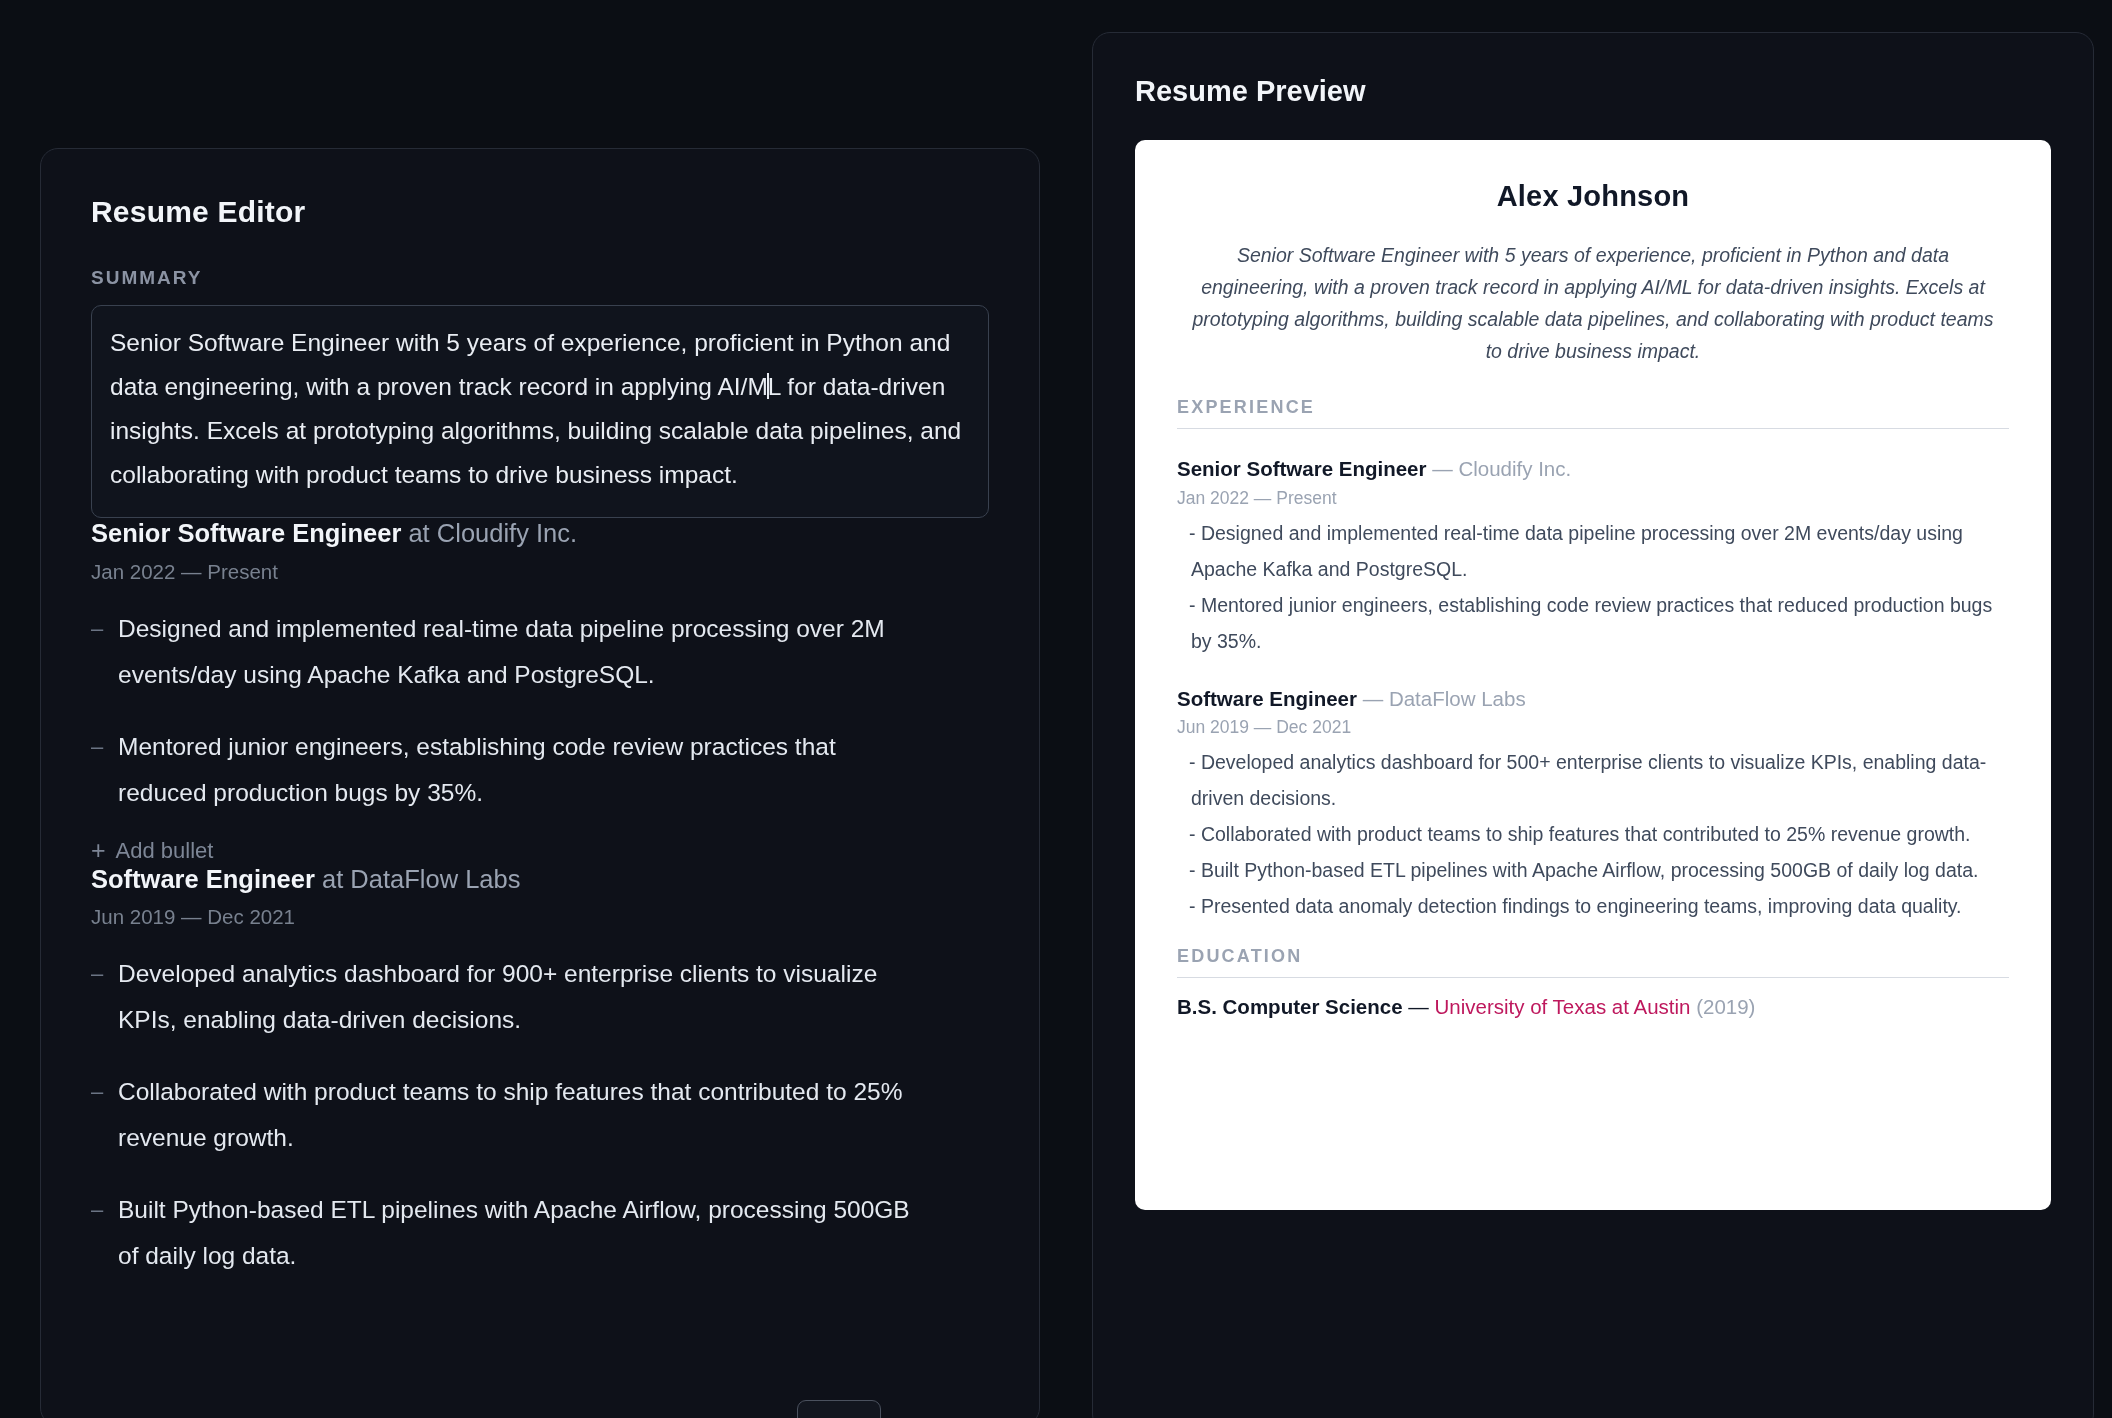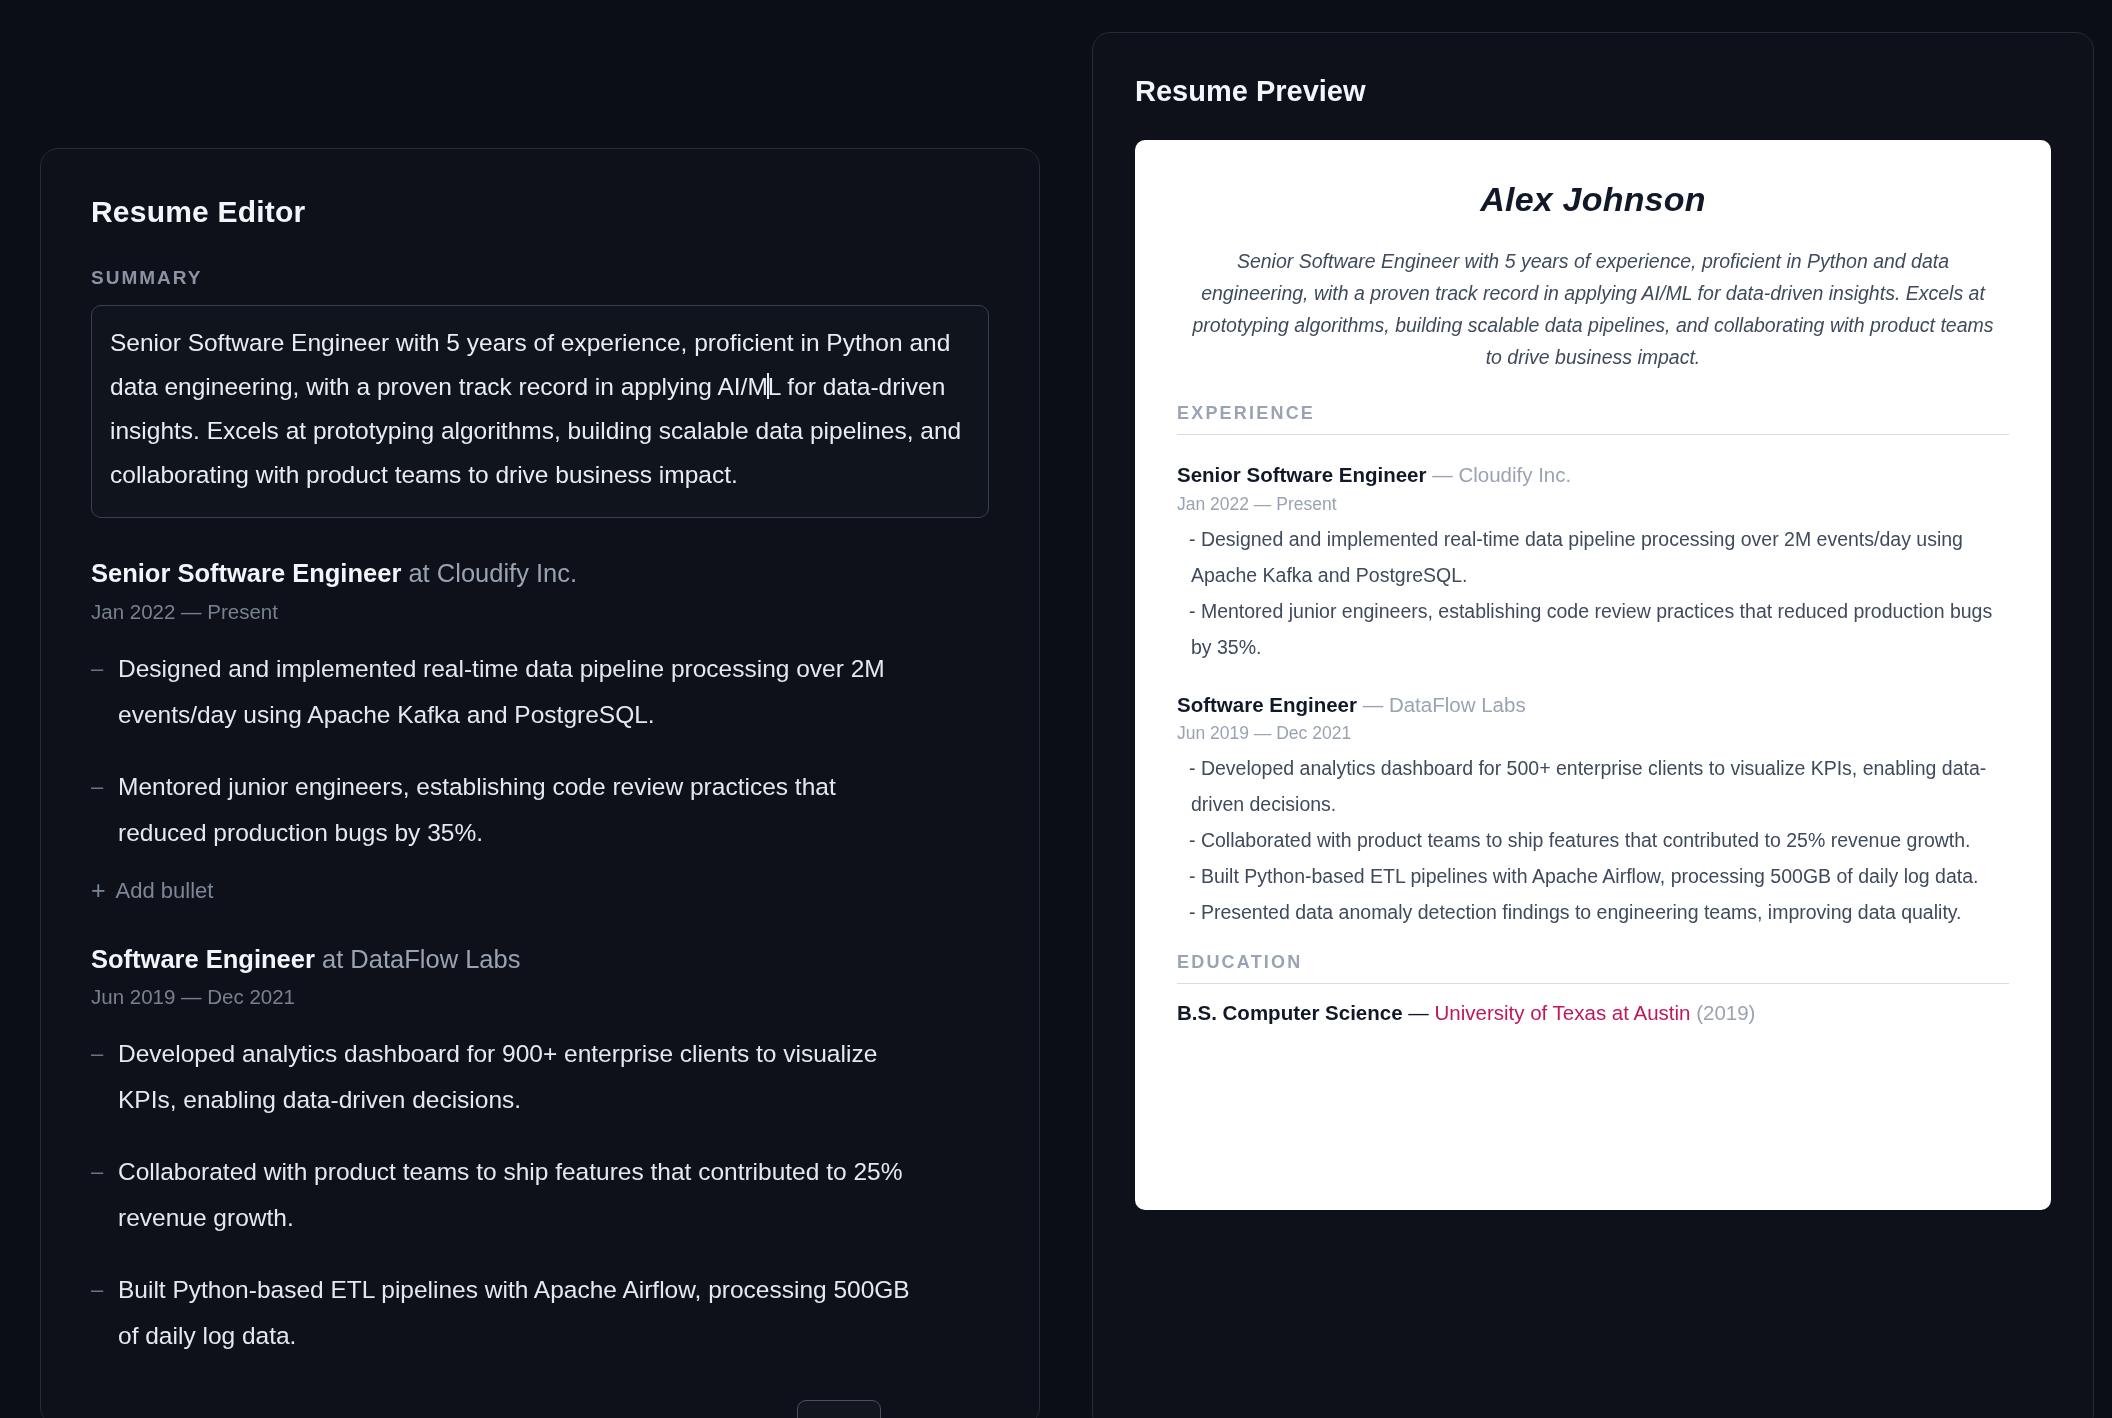--- a/index.html
+++ b/index.html
@@ -57,21 +57,21 @@
   }
   .caret {
     display: inline-block;
     width: 2px;
     height: 26px;
     background: #e9edf3;
     vertical-align: -4px;
     margin: 0 -1px;
   }
 
-  .job { margin-top: 40px; }
+  .job { }
   .job-head {
     font-size: 25.5px;
     line-height: 1.2;
     color: #9aa3b2;
   }
   .job-head b { color: #f2f5f9; font-weight: bold; }
   .job-dates {
     font-size: 20.5px;
     color: #78818f;
     margin-top: 11px;
@@ -122,26 +122,25 @@
   }
   .paper {
     background: #ffffff;
     border-radius: 10px;
     height: 1070px;
     overflow: hidden;
     padding: 40px 42px 0 42px;
   }
   .cv-name {
     text-align: center;
-    font-size: 34px;
+    font-size: 29px;
     font-weight: bold;
     color: #111827;
     letter-spacing: 0.2px;
     margin-bottom: 26px;
-    font-style: italic;
   }
   .cv-summary {
     text-align: center;
     font-style: italic;
     font-size: 19.5px;
     line-height: 32px;
     color: #3f4a5c;
     padding: 0 10px;
     margin-bottom: 30px;
   }

